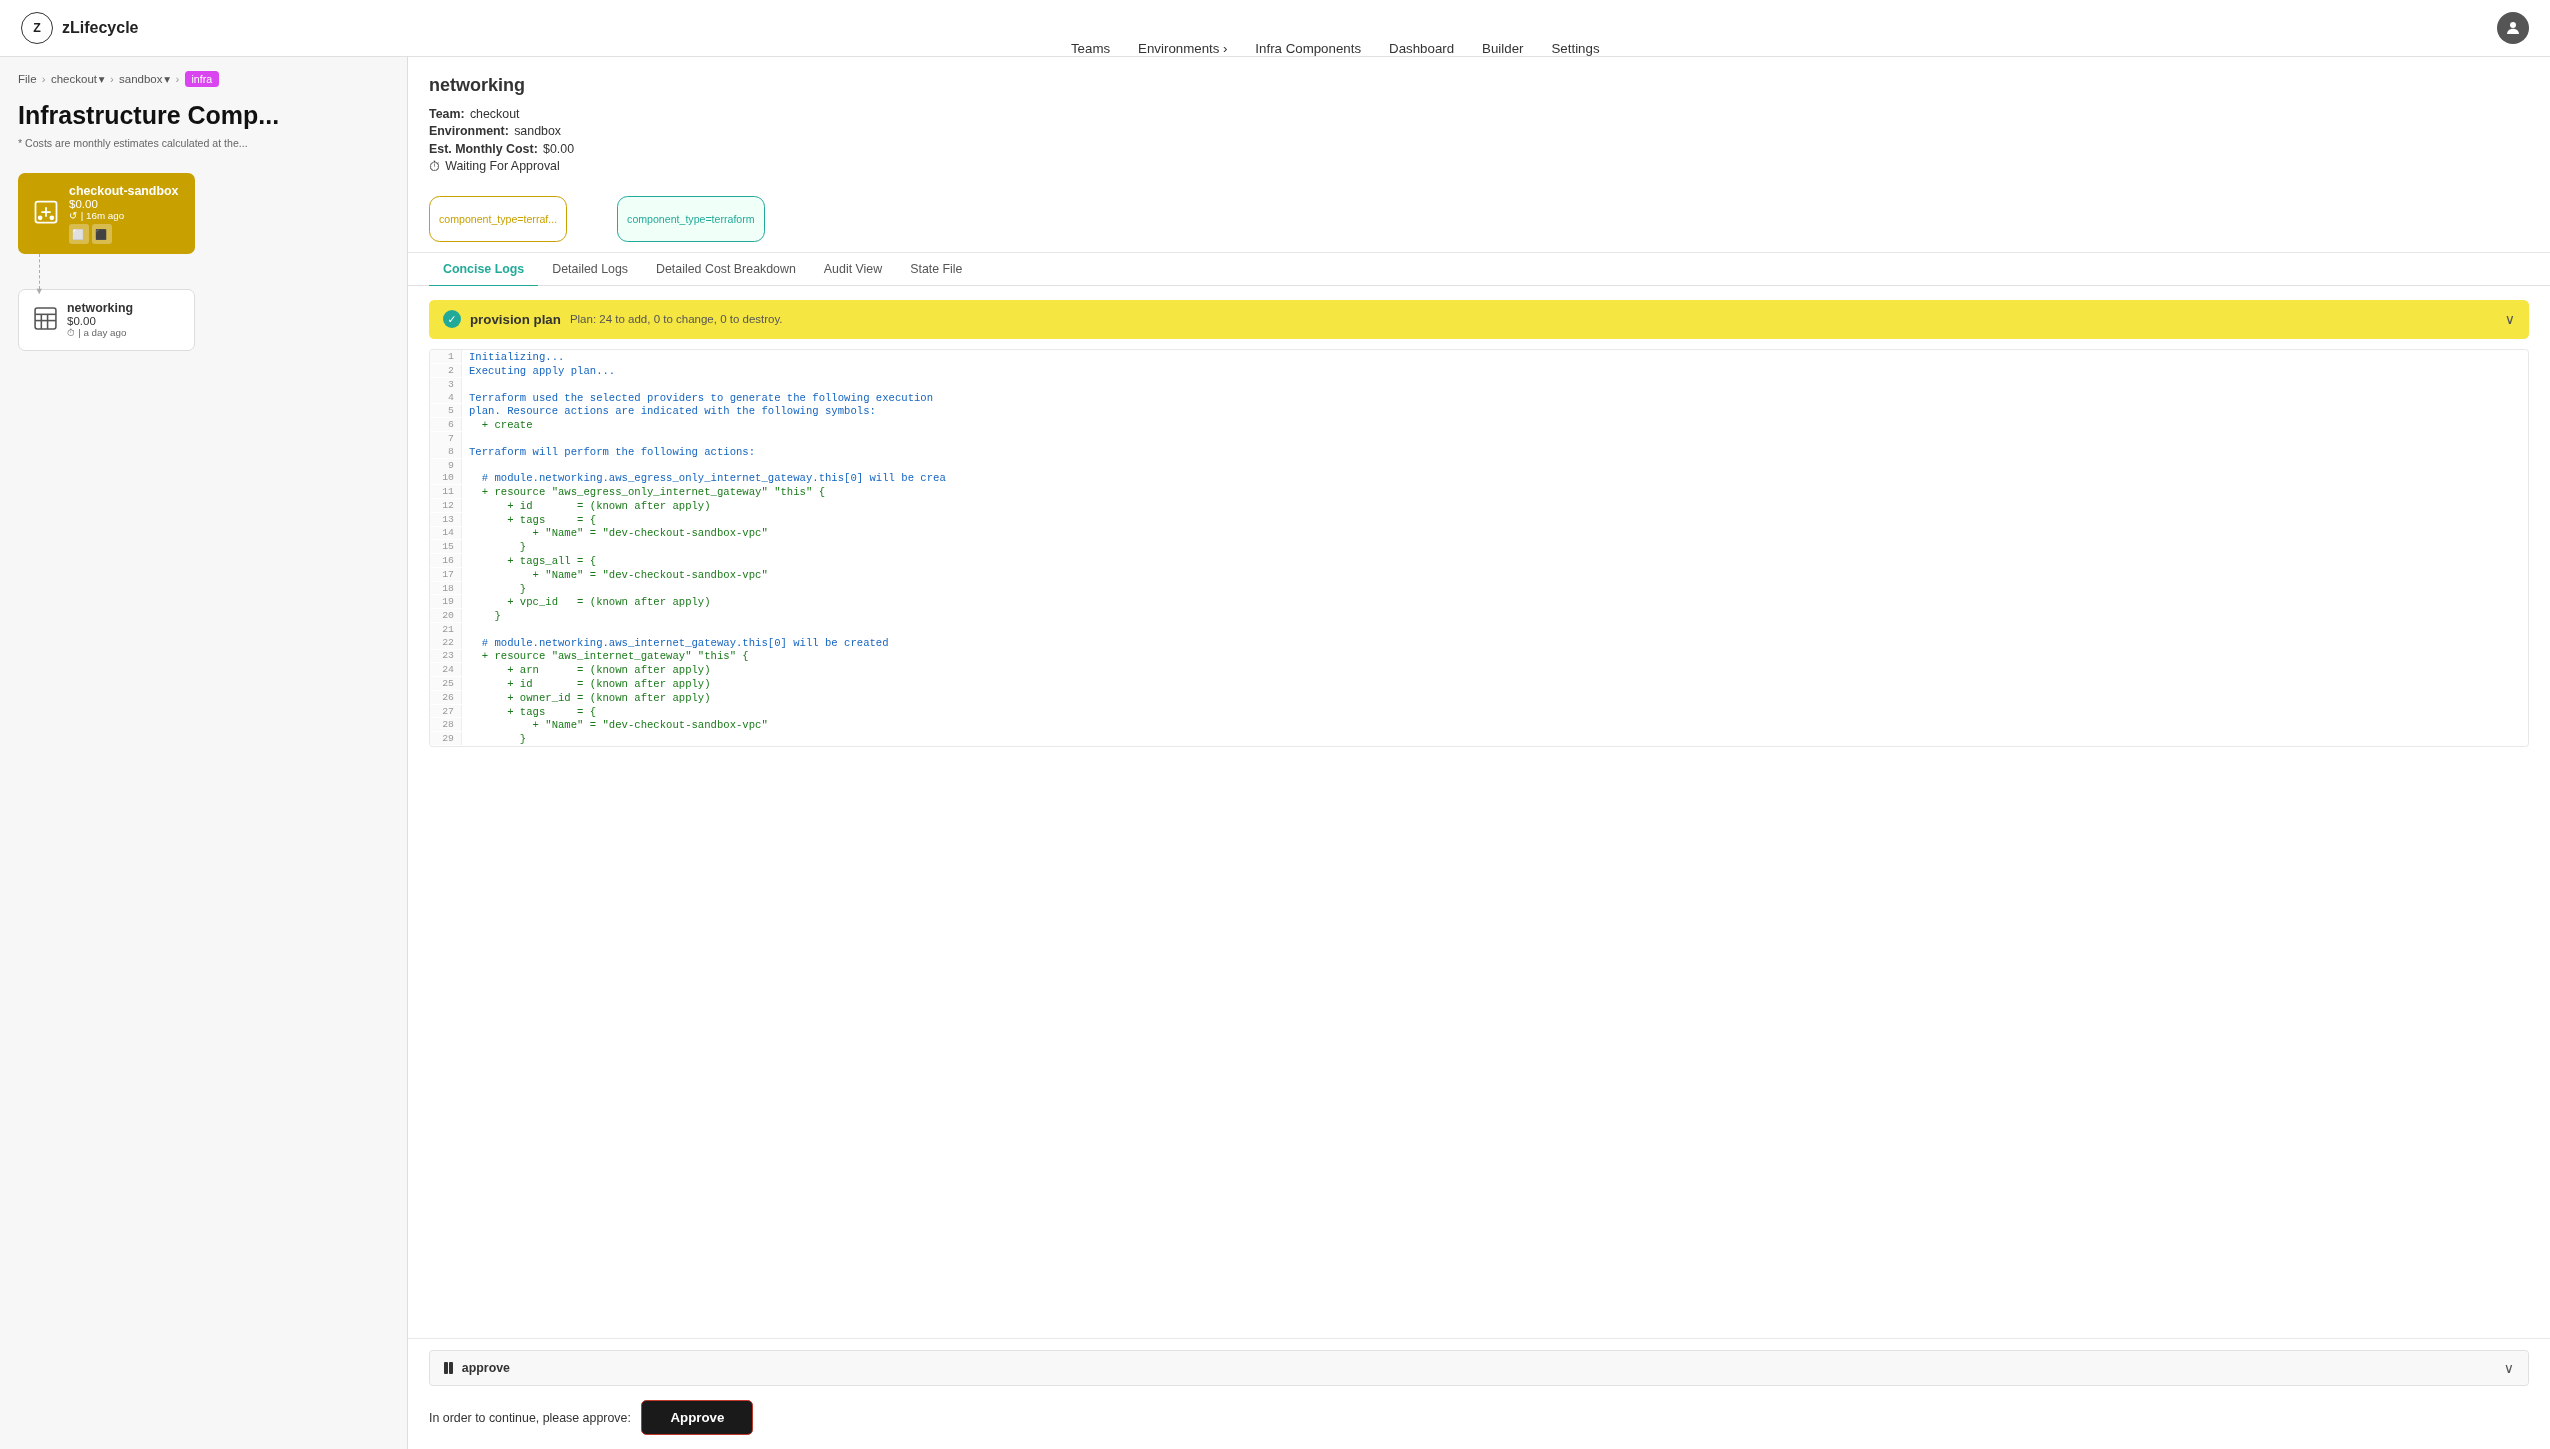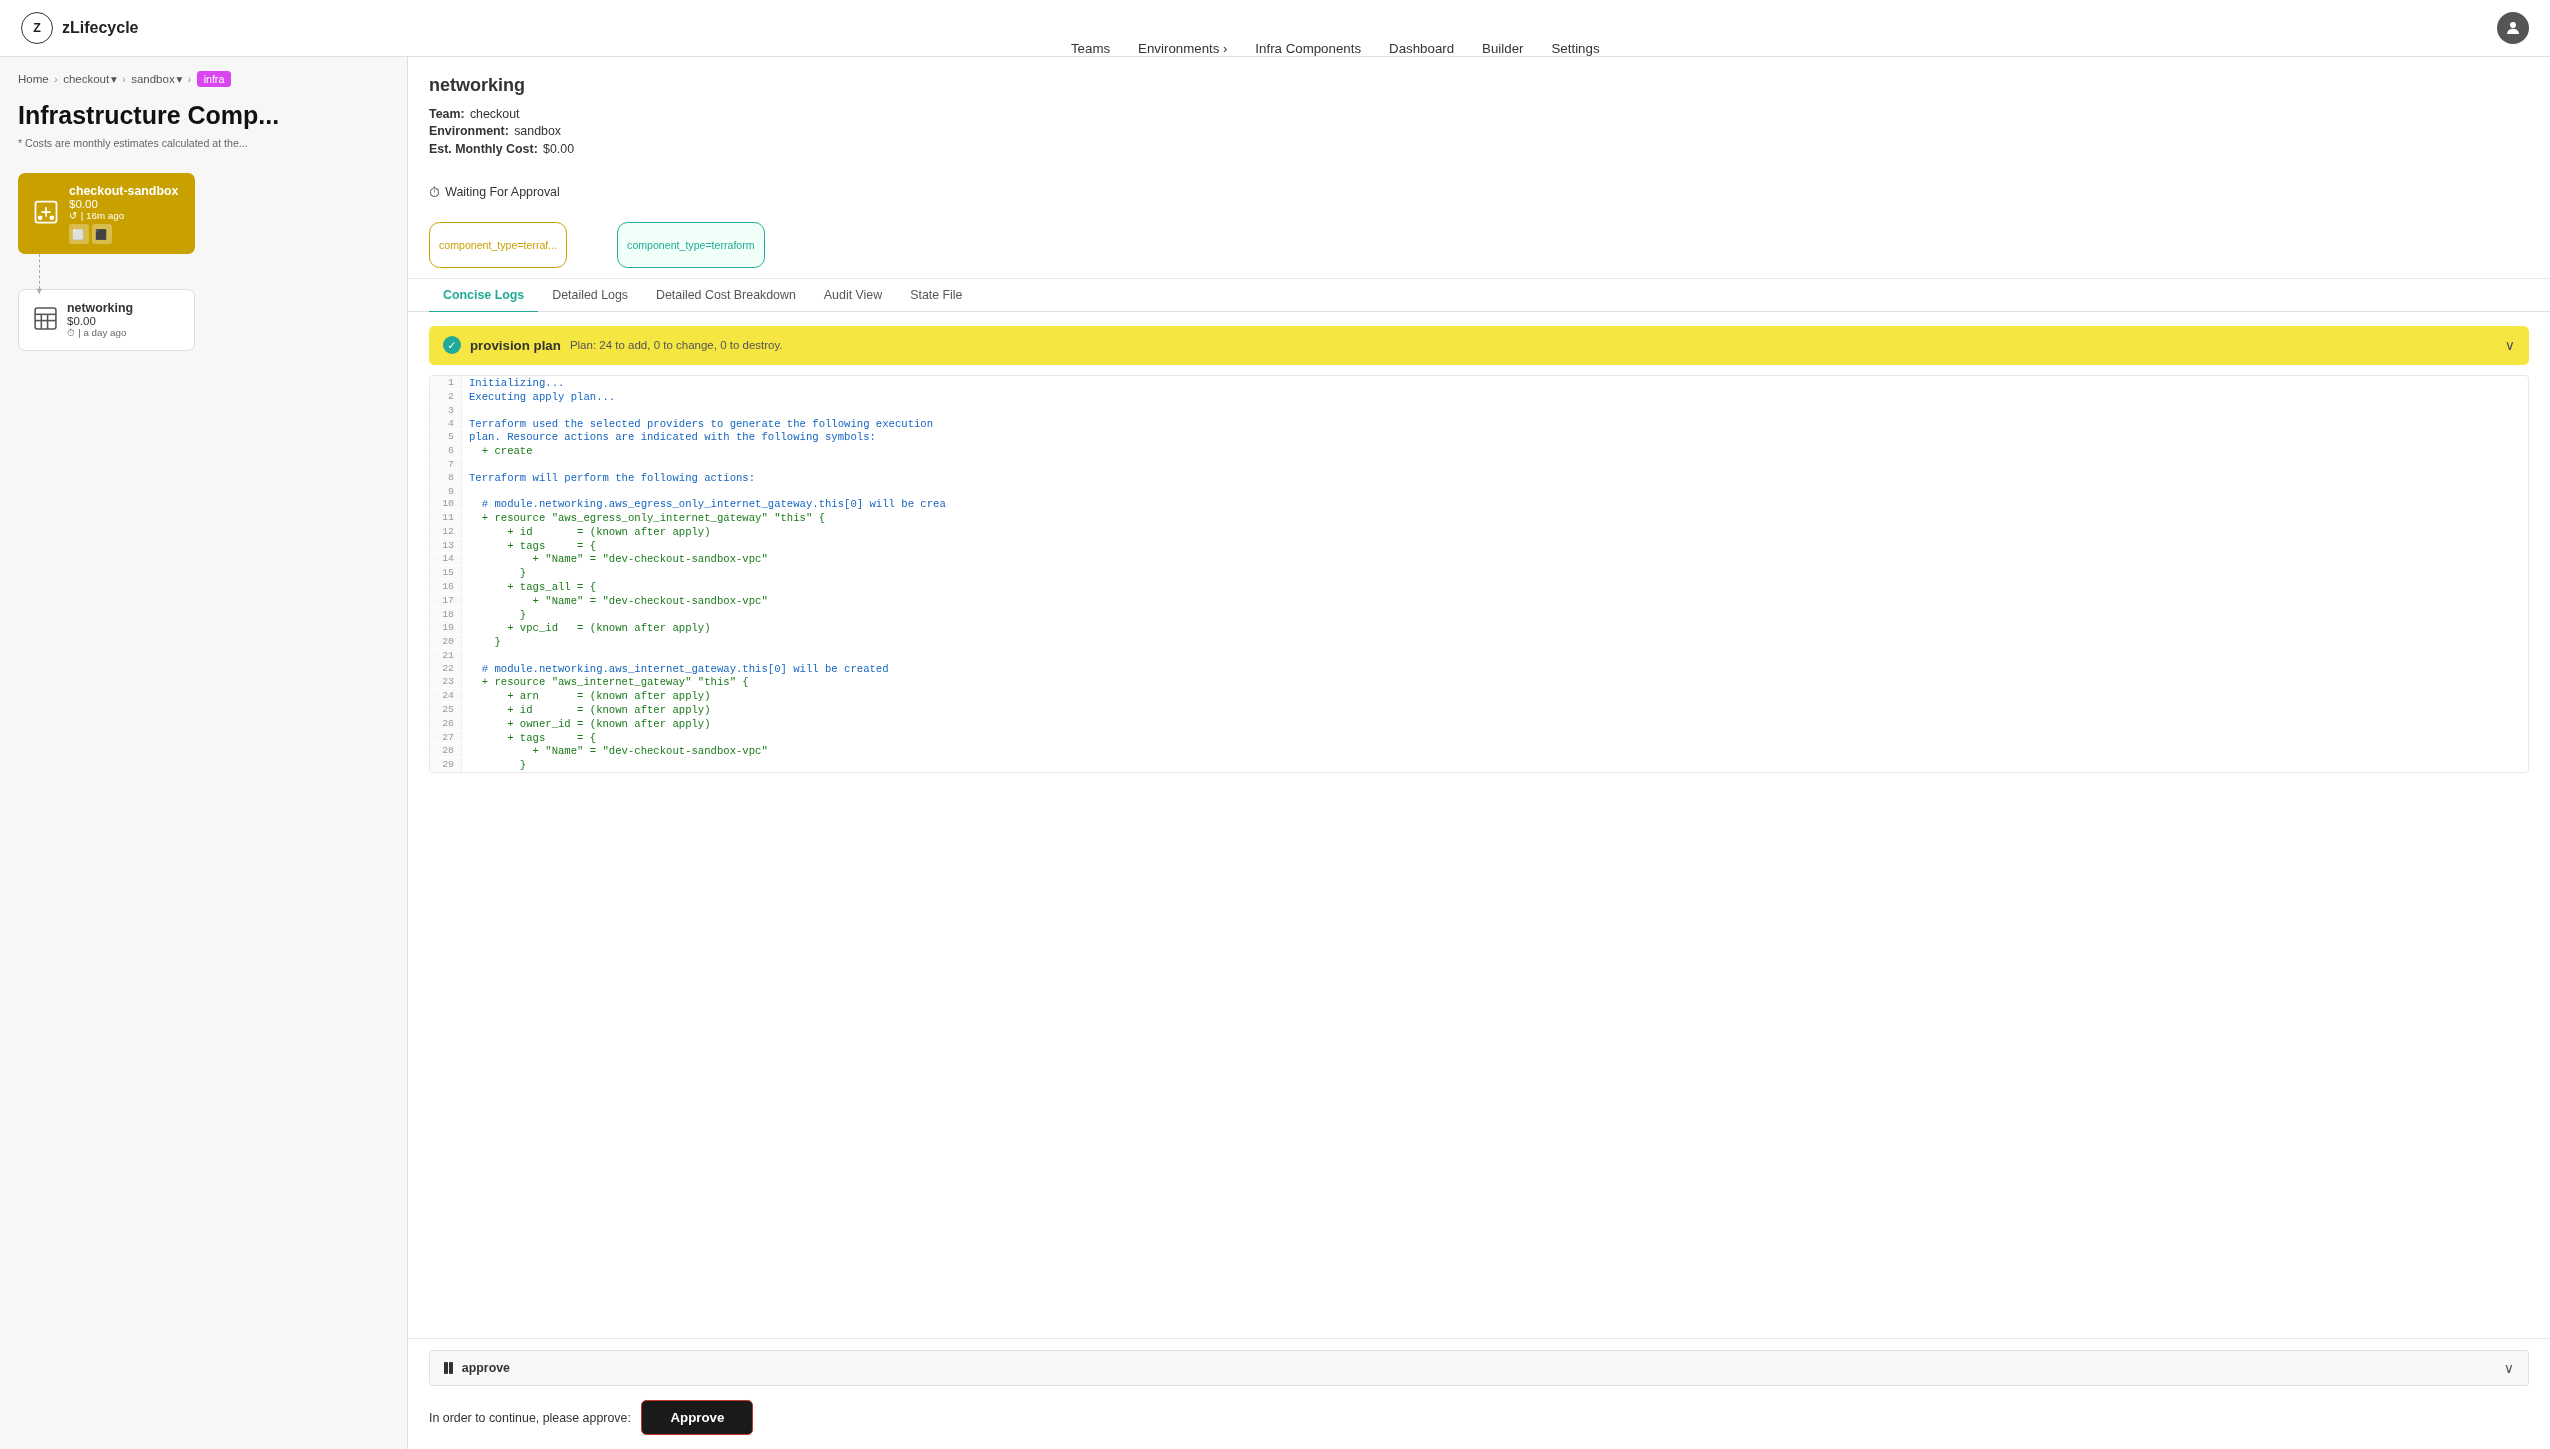--- a/index.html
+++ b/index.html
@@ -60,21 +60,21 @@
     .node-networking-name { font-weight: 600; font-size: 12.4px; }
     .node-networking-cost { font-size: 11.5px; }
     .node-networking-time { font-size: 9.8px; color: #666; display: flex; align-items: center; gap: 3.5px; }
 
     
     .right-panel { flex: 1; display: flex; flex-direction: column; background: #fff; overflow: hidden; }
 
     
     .comp-header { padding: 18px 21px 0; border-bottom: 0.9px solid #e8e8e8; }
     .comp-title { font-size: 18px; font-weight: 700; margin-bottom: 10.6px; }
-    .comp-meta { display: flex; flex-direction: column; gap: 3.5px; margin-bottom: 28px; font-size: 12.4px; }
+    .comp-meta { display: flex; flex-direction: column; gap: 3.5px; margin-bottom: 2px; font-size: 12.4px; }
     .comp-meta-row { display: flex; gap: 5.3px; }
     .comp-meta-label { font-weight: 600; }
     .comp-status { display: flex; align-items: center; gap: 5.3px; font-size: 12.4px; margin-bottom: 10.6px; }
     .clock-icon { font-size: 14px; }
 
     
     .tags-row { display: flex; gap: 7px; padding: 10.6px 0; flex-wrap: wrap; }
     .tag { border: 0.9px solid; border-radius: 10.6px; padding: 16px 9px; font-size: 10.6px; cursor: pointer; }
     .tag-terra { border-color: #c8a000; color: #c8a000; }
     .tag-green { border-color: #2a9; color: #2a9; background: #f0fff8; margin-left: 43px; }
@@ -174,21 +174,21 @@
         </svg>
     </div>
   </div>
 </nav>
 
 <div class="main-container">
 
   <div class="left-panel">
 
     <div class="breadcrumb">
-      <span class="breadcrumb-item">Home</span>
+      <span class="breadcrumb-item">File</span>
       <span class="breadcrumb-sep">›</span>
       <span class="breadcrumb-dropdown">
         <span>checkout</span>
         <span> ▾</span>
       </span>
       <span class="breadcrumb-sep">›</span>
       <span class="breadcrumb-dropdown">
         <span>sandbox</span>
         <span> ▾</span>
       </span>

